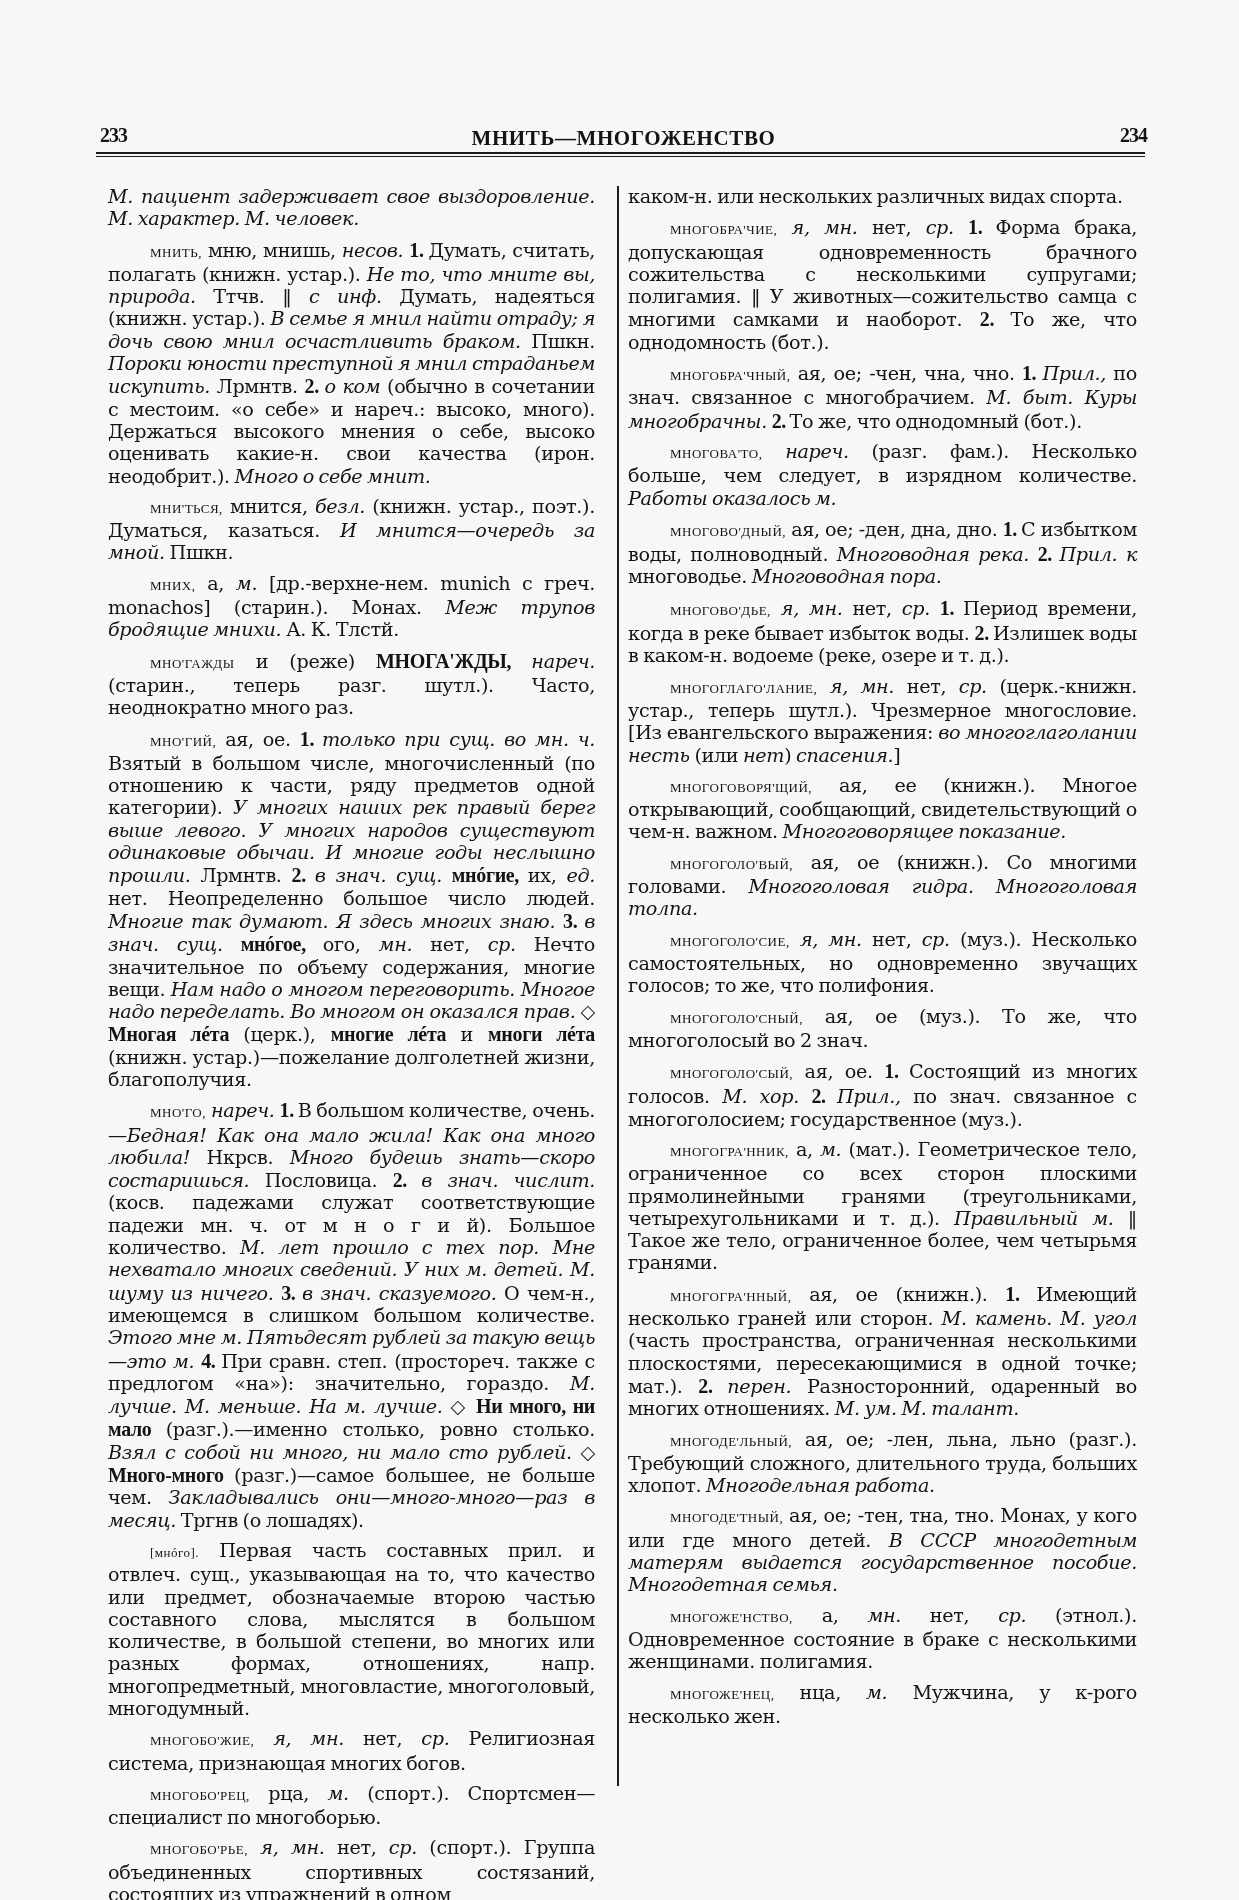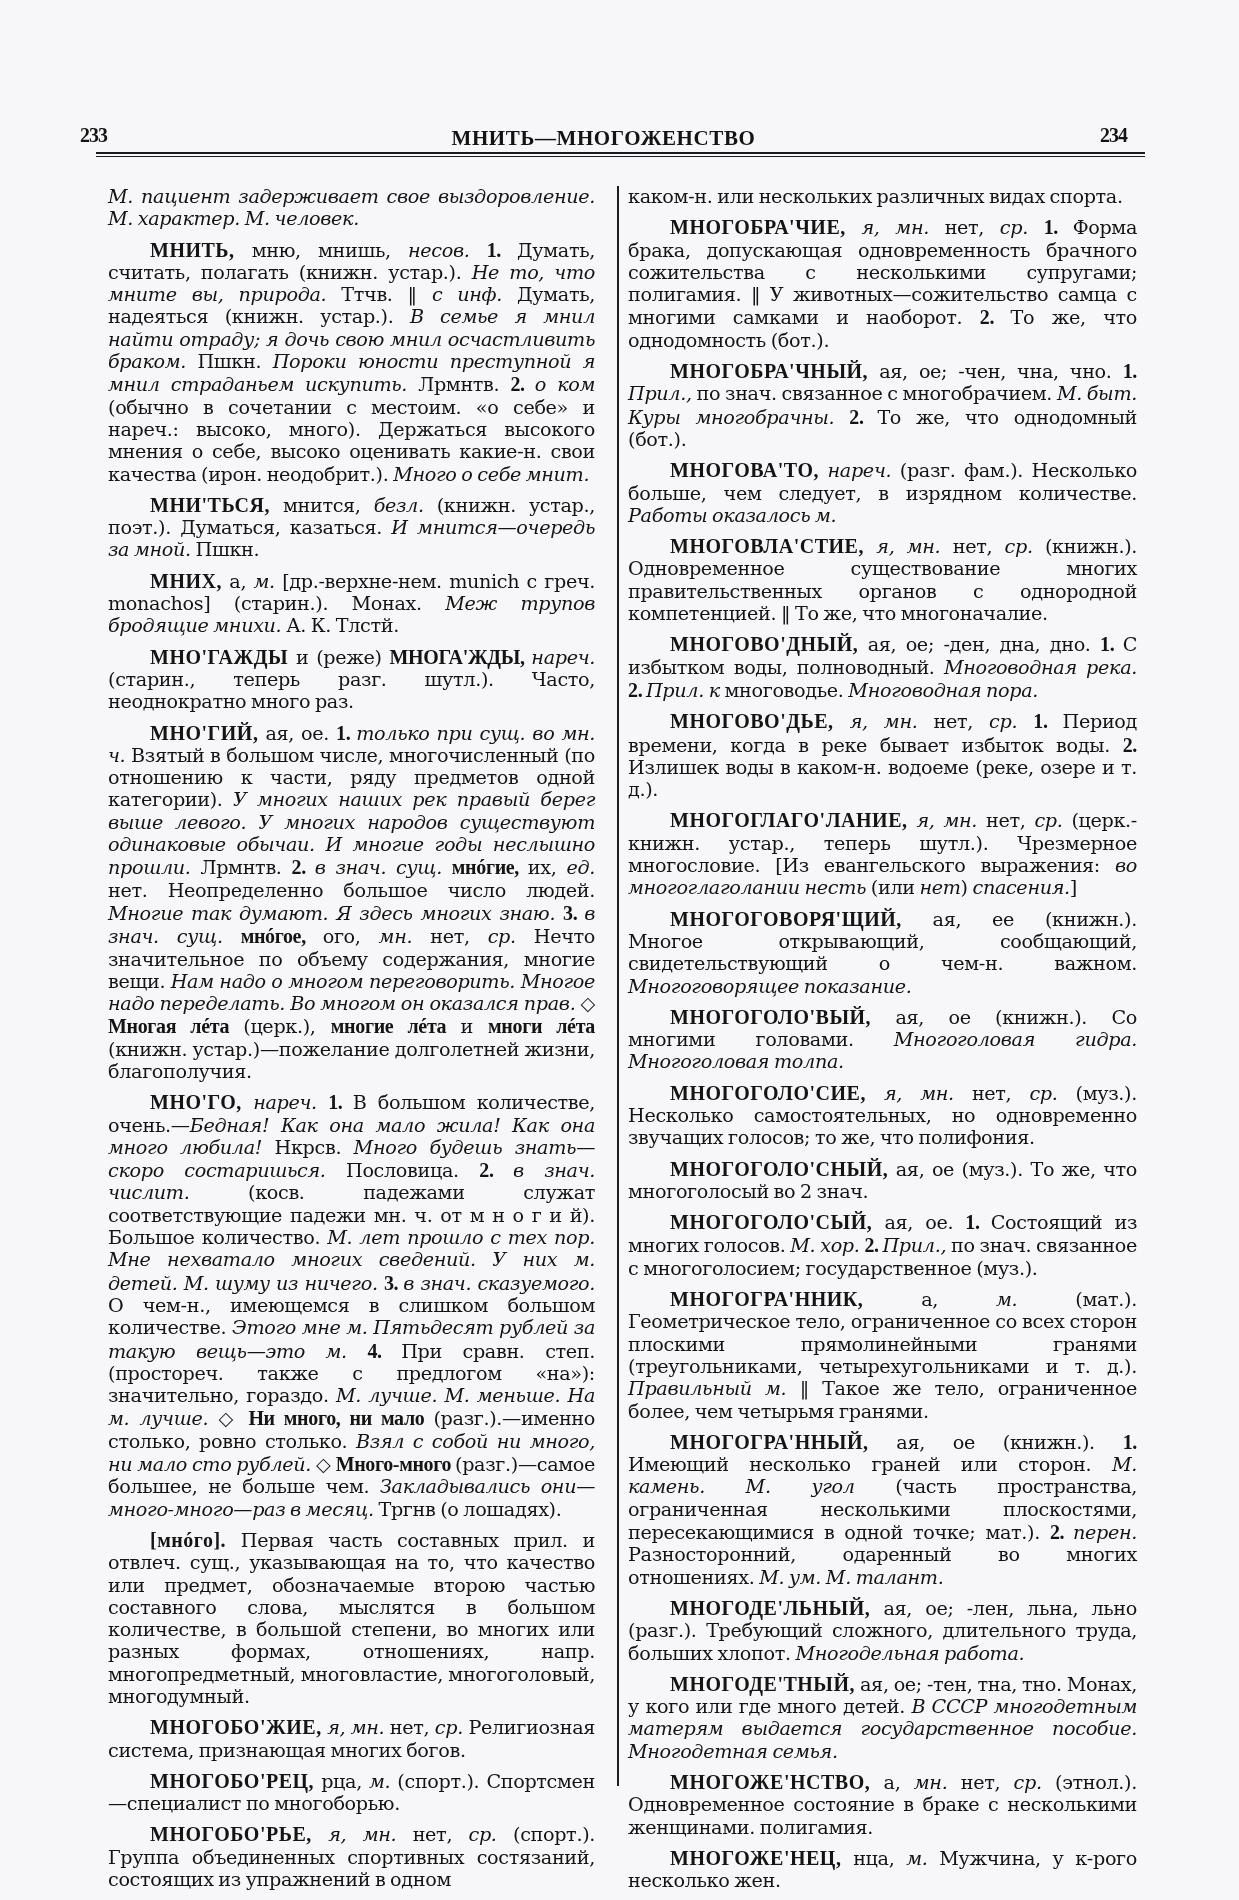--- a/index.html
+++ b/index.html
@@ -5,21 +5,21 @@
   html, body { margin: 0; padding: 0; }
   body {
     width: 1239px; height: 1900px;
     background: #f7f6f8;
     color: #141414;
     font-family: "DejaVu Serif", "Liberation Serif", serif;
     position: relative;
     overflow: hidden;
   }
   .header {
-    position: absolute; left: 80px; top: 122px; width: 1047px; height: 30px;
+    position: absolute; left: 100px; top: 122px; width: 1047px; height: 30px;
   }
   .page-num {
     position: absolute; top: 0;
     font-family: "Liberation Serif", serif;
     font-weight: bold; font-size: 22px; letter-spacing: -1px;
     transform: scaleX(0.9);
   }
   .page-num.left { left: 0; transform-origin: left; }
   .page-num.right { right: 0; transform-origin: right; }
   .running-head {
@@ -46,22 +46,22 @@
   .col.left { left: 0; width: 503px; }
   .col.right { left: 520px; width: 525px; }
   .divider {
     position: absolute; left: 617px; top: 186px; width: 2px; height: 1600px;
     background: #1d1d1d;
   }
   .entry { margin: 8px; text-indent: 42px; hyphens: manual; }
   .entry.cont { text-indent: 0; }
   .hw {
     font-family: "Liberation Serif", serif;
-    font-weight: bold; letter-spacing: 0.5px;
-    font-size: 20px;
+    font-weight: normal; letter-spacing: 0.5px;
+    font-size: 13px;
   }
   .b { font-weight: bold; font-family: "Liberation Serif", serif; font-size: 20px; }
   i, .it { font-style: italic; }
 </style>
 </head>
 <body>
 
 <div class="header">
   <span class="page-num left">233</span>
   <span class="running-head">МНИТЬ—МНОГОЖЕНСТВО</span>
@@ -82,21 +82,20 @@
       <p class="entry"><span class="hw">[мнóго].</span><span class=""> Первая часть составных прил. и отвлеч. сущ., указывающая на то, что качество или предмет, обозначаемые второю частью составного слова, мыслятся в большом количестве, в большой степени, во многих или разных формах, отношениях, напр. многопредметный, многовластие, многоголовый, многодумный.</span></p>
       <p class="entry"><span class="hw">МНОГОБО'ЖИЕ,</span><span class=""> </span><span class="it">я, мн. </span><span class="">нет, </span><span class="it">ср. </span><span class="">Религиозная система, признающая многих богов.</span></p>
       <p class="entry"><span class="hw">МНОГОБО'РЕЦ,</span><span class=""> рца, </span><span class="it">м. </span><span class="">(спорт.). Спортсмен—специалист по многоборью.</span></p>
       <p class="entry"><span class="hw">МНОГОБО'РЬЕ,</span><span class=""> </span><span class="it">я, мн. </span><span class="">нет, </span><span class="it">ср. </span><span class="">(спорт.). Группа объединенных спортивных состязаний, состоящих из упражнений в одном</span></p>
     </div>
   <div class="col right" id="col-right">
       <p class="entry cont"><span class="">каком-н. или нескольких различных видах спорта.</span></p>
       <p class="entry"><span class="hw">МНОГОБРА'ЧИЕ,</span><span class=""> </span><span class="it">я, мн. </span><span class="">нет, </span><span class="it">ср. </span><span class="b">1. </span><span class="">Форма брака, допускающая одновременность брачного сожительства с несколькими супругами; полигамия. ‖ У животных—сожительство самца с многими самками и наоборот. </span><span class="b">2. </span><span class="">То же, что однодомность (бот.).</span></p>
       <p class="entry"><span class="hw">МНОГОБРА'ЧНЫЙ,</span><span class=""> ая, ое; -чен, чна, чно. </span><span class="b">1. </span><span class="it">Прил., </span><span class="">по знач. связанное с многобрачием. </span><span class="it">М. быт. Куры многобрачны. </span><span class="b">2. </span><span class="">То же, что однодомный (бот.).</span></p>
       <p class="entry"><span class="hw">МНОГОВА'ТО,</span><span class=""> </span><span class="it">нареч. </span><span class="">(разг. фам.). Несколько больше, чем следует, в изрядном количестве. </span><span class="it">Работы оказалось м.</span></p>
-      <p class="entry"><span class="hw">МНОГОВЛА'СТИЕ,</span><span class=""> </span><span class="it">я, мн. </span><span class="">нет, </span><span class="it">ср. </span><span class="">(книжн.). Одновременное существование многих правительственных органов с однородной компетенцией. ‖ То же, что многоначалие.</span></p>
       <p class="entry"><span class="hw">МНОГОВО'ДНЫЙ,</span><span class=""> ая, ое; -ден, дна, дно. </span><span class="b">1. </span><span class="">С избытком воды, полноводный. </span><span class="it">Многоводная река. </span><span class="b">2. </span><span class="it">Прил. к </span><span class="">многоводье. </span><span class="it">Многоводная пора.</span></p>
       <p class="entry"><span class="hw">МНОГОВО'ДЬЕ,</span><span class=""> </span><span class="it">я, мн. </span><span class="">нет, </span><span class="it">ср. </span><span class="b">1. </span><span class="">Период времени, когда в реке бывает избыток воды. </span><span class="b">2. </span><span class="">Излишек воды в каком-н. водоеме (реке, озере и т. д.).</span></p>
       <p class="entry"><span class="hw">МНОГОГЛАГО'ЛАНИЕ,</span><span class=""> </span><span class="it">я, мн. </span><span class="">нет, </span><span class="it">ср. </span><span class="">(церк.-книжн. устар., теперь шутл.). Чрезмерное многословие. [Из евангельского выражения: </span><span class="it">во многоглаголании несть </span><span class="">(или </span><span class="it">нет</span><span class="">) </span><span class="it">спасения.</span><span class="">]</span></p>
       <p class="entry"><span class="hw">МНОГОГОВОРЯ'ЩИЙ,</span><span class=""> ая, ее (книжн.). Многое открывающий, сообщающий, свидетельствующий о чем-н. важном. </span><span class="it">Многоговорящее показание.</span></p>
       <p class="entry"><span class="hw">МНОГОГОЛО'ВЫЙ,</span><span class=""> ая, ое (книжн.). Со многими головами. </span><span class="it">Многоголовая гидра. Многоголовая толпа.</span></p>
       <p class="entry"><span class="hw">МНОГОГОЛО'СИЕ,</span><span class=""> </span><span class="it">я, мн. </span><span class="">нет, </span><span class="it">ср. </span><span class="">(муз.). Несколько самостоятельных, но одновременно звучащих голосов; то же, что полифония.</span></p>
       <p class="entry"><span class="hw">МНОГОГОЛО'СНЫЙ,</span><span class=""> ая, ое (муз.). То же, что многоголосый во 2 знач.</span></p>
       <p class="entry"><span class="hw">МНОГОГОЛО'СЫЙ,</span><span class=""> ая, ое. </span><span class="b">1. </span><span class="">Состоящий из многих голосов. </span><span class="it">М. хор. </span><span class="b">2. </span><span class="it">Прил., </span><span class="">по знач. связанное с многоголосием; государственное (муз.).</span></p>
       <p class="entry"><span class="hw">МНОГОГРА'ННИК,</span><span class=""> а, </span><span class="it">м. </span><span class="">(мат.). Геометрическое тело, ограниченное со всех сторон плоскими прямолинейными гранями (треугольниками, четырехугольниками и т. д.). </span><span class="it">Правильный м. </span><span class="">‖ Такое же тело, ограниченное более, чем четырьмя гранями.</span></p>
       <p class="entry"><span class="hw">МНОГОГРА'ННЫЙ,</span><span class=""> ая, ое (книжн.). </span><span class="b">1. </span><span class="">Имеющий несколько граней или сторон. </span><span class="it">М. камень. М. угол </span><span class="">(часть пространства, ограниченная несколькими плоскостями, пересекающимися в одной точке; мат.). </span><span class="b">2. </span><span class="it">перен. </span><span class="">Разносторонний, одаренный во многих отношениях. </span><span class="it">М. ум. М. талант.</span></p>

